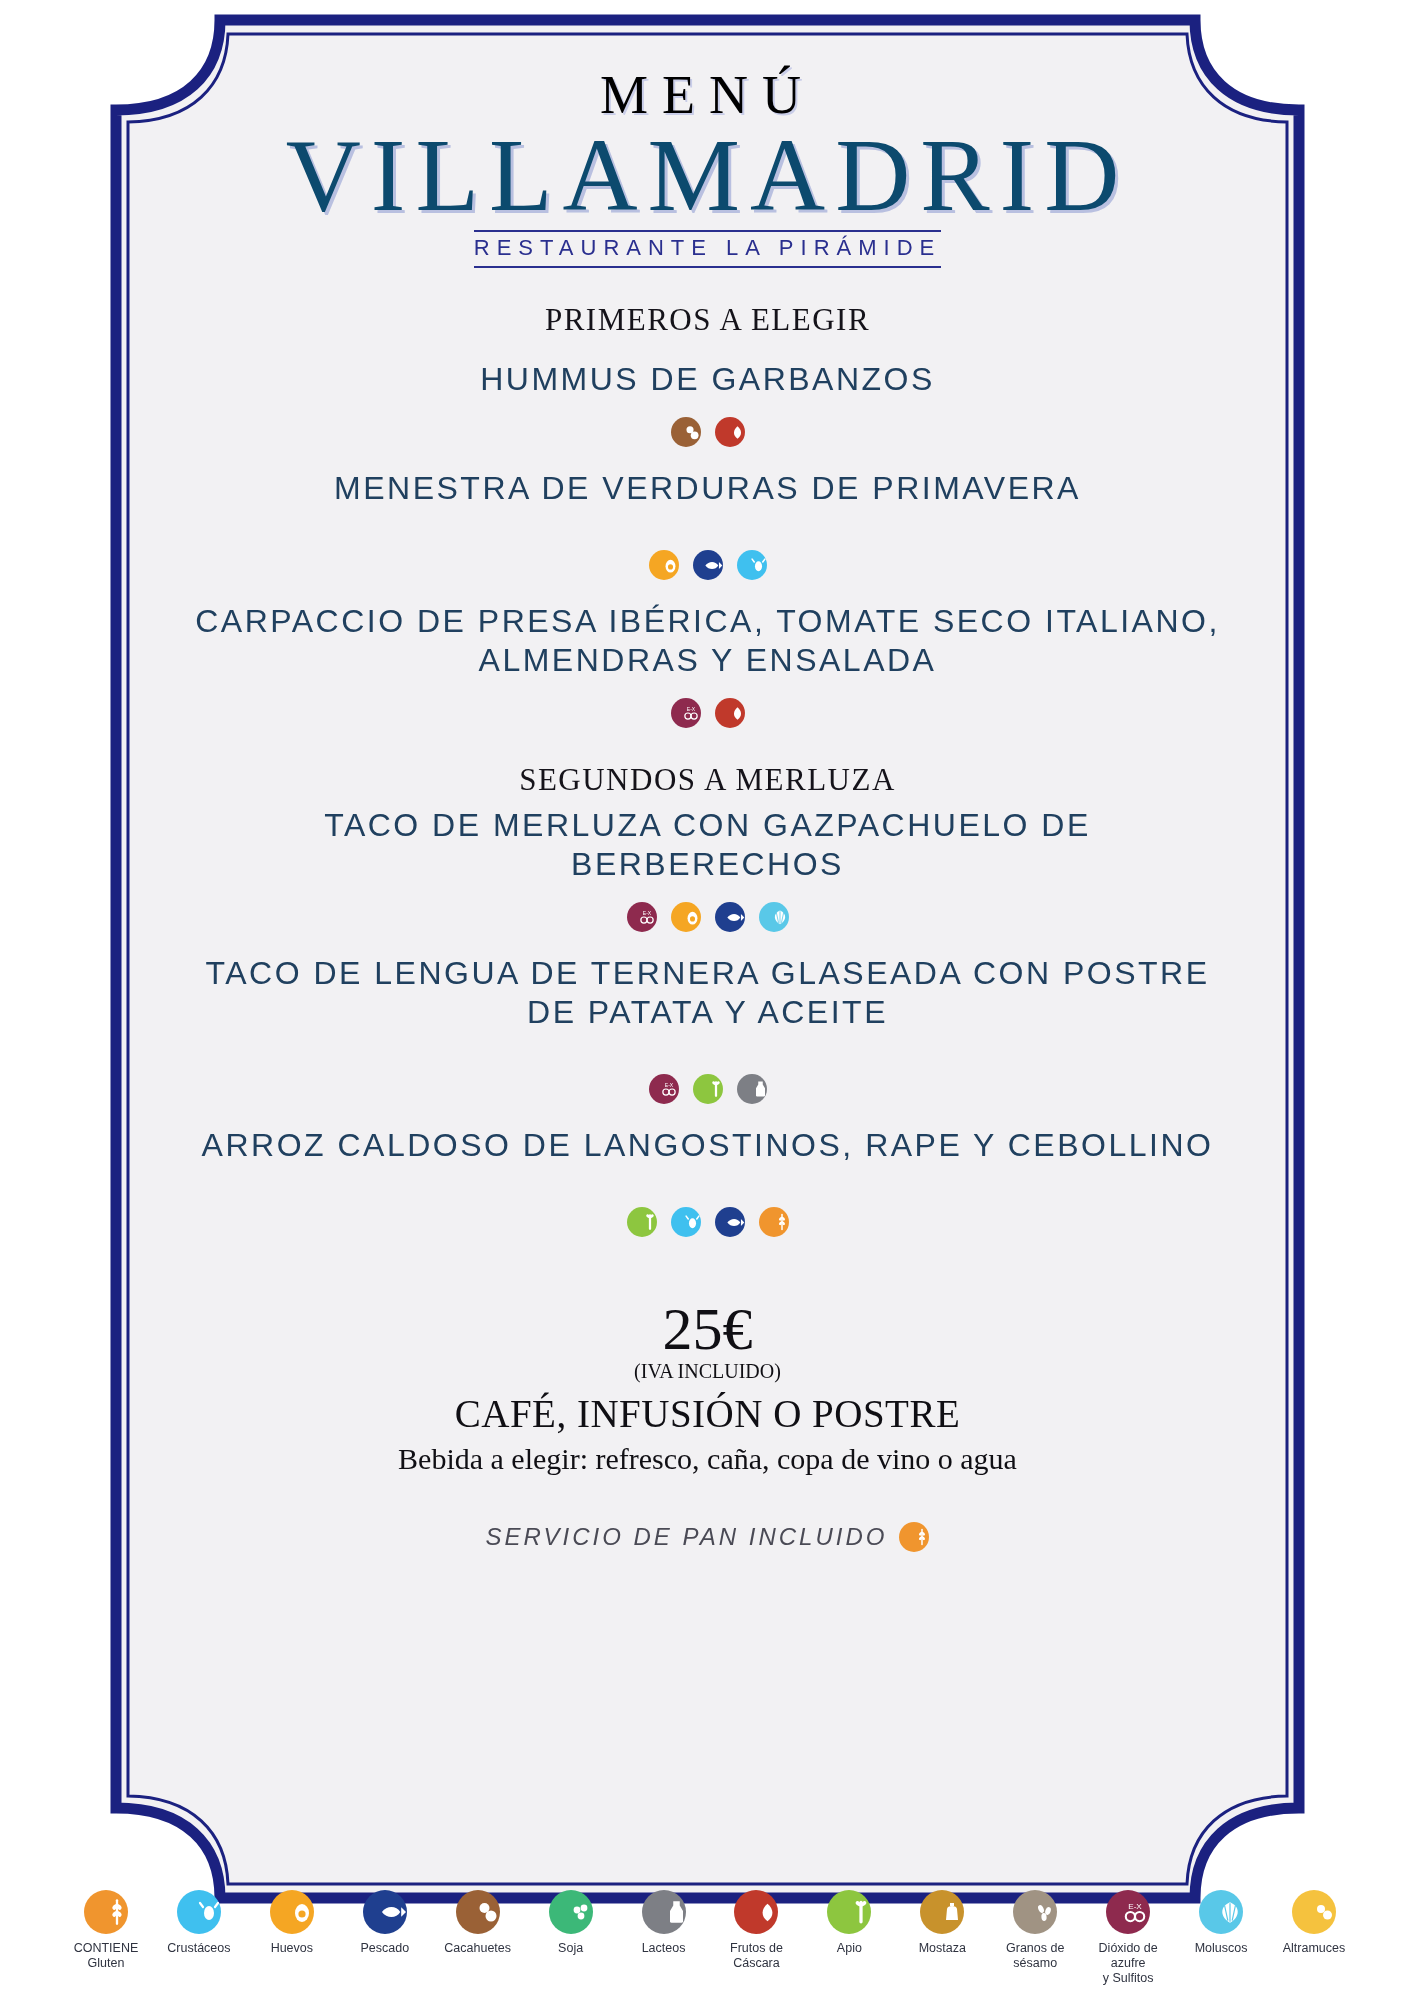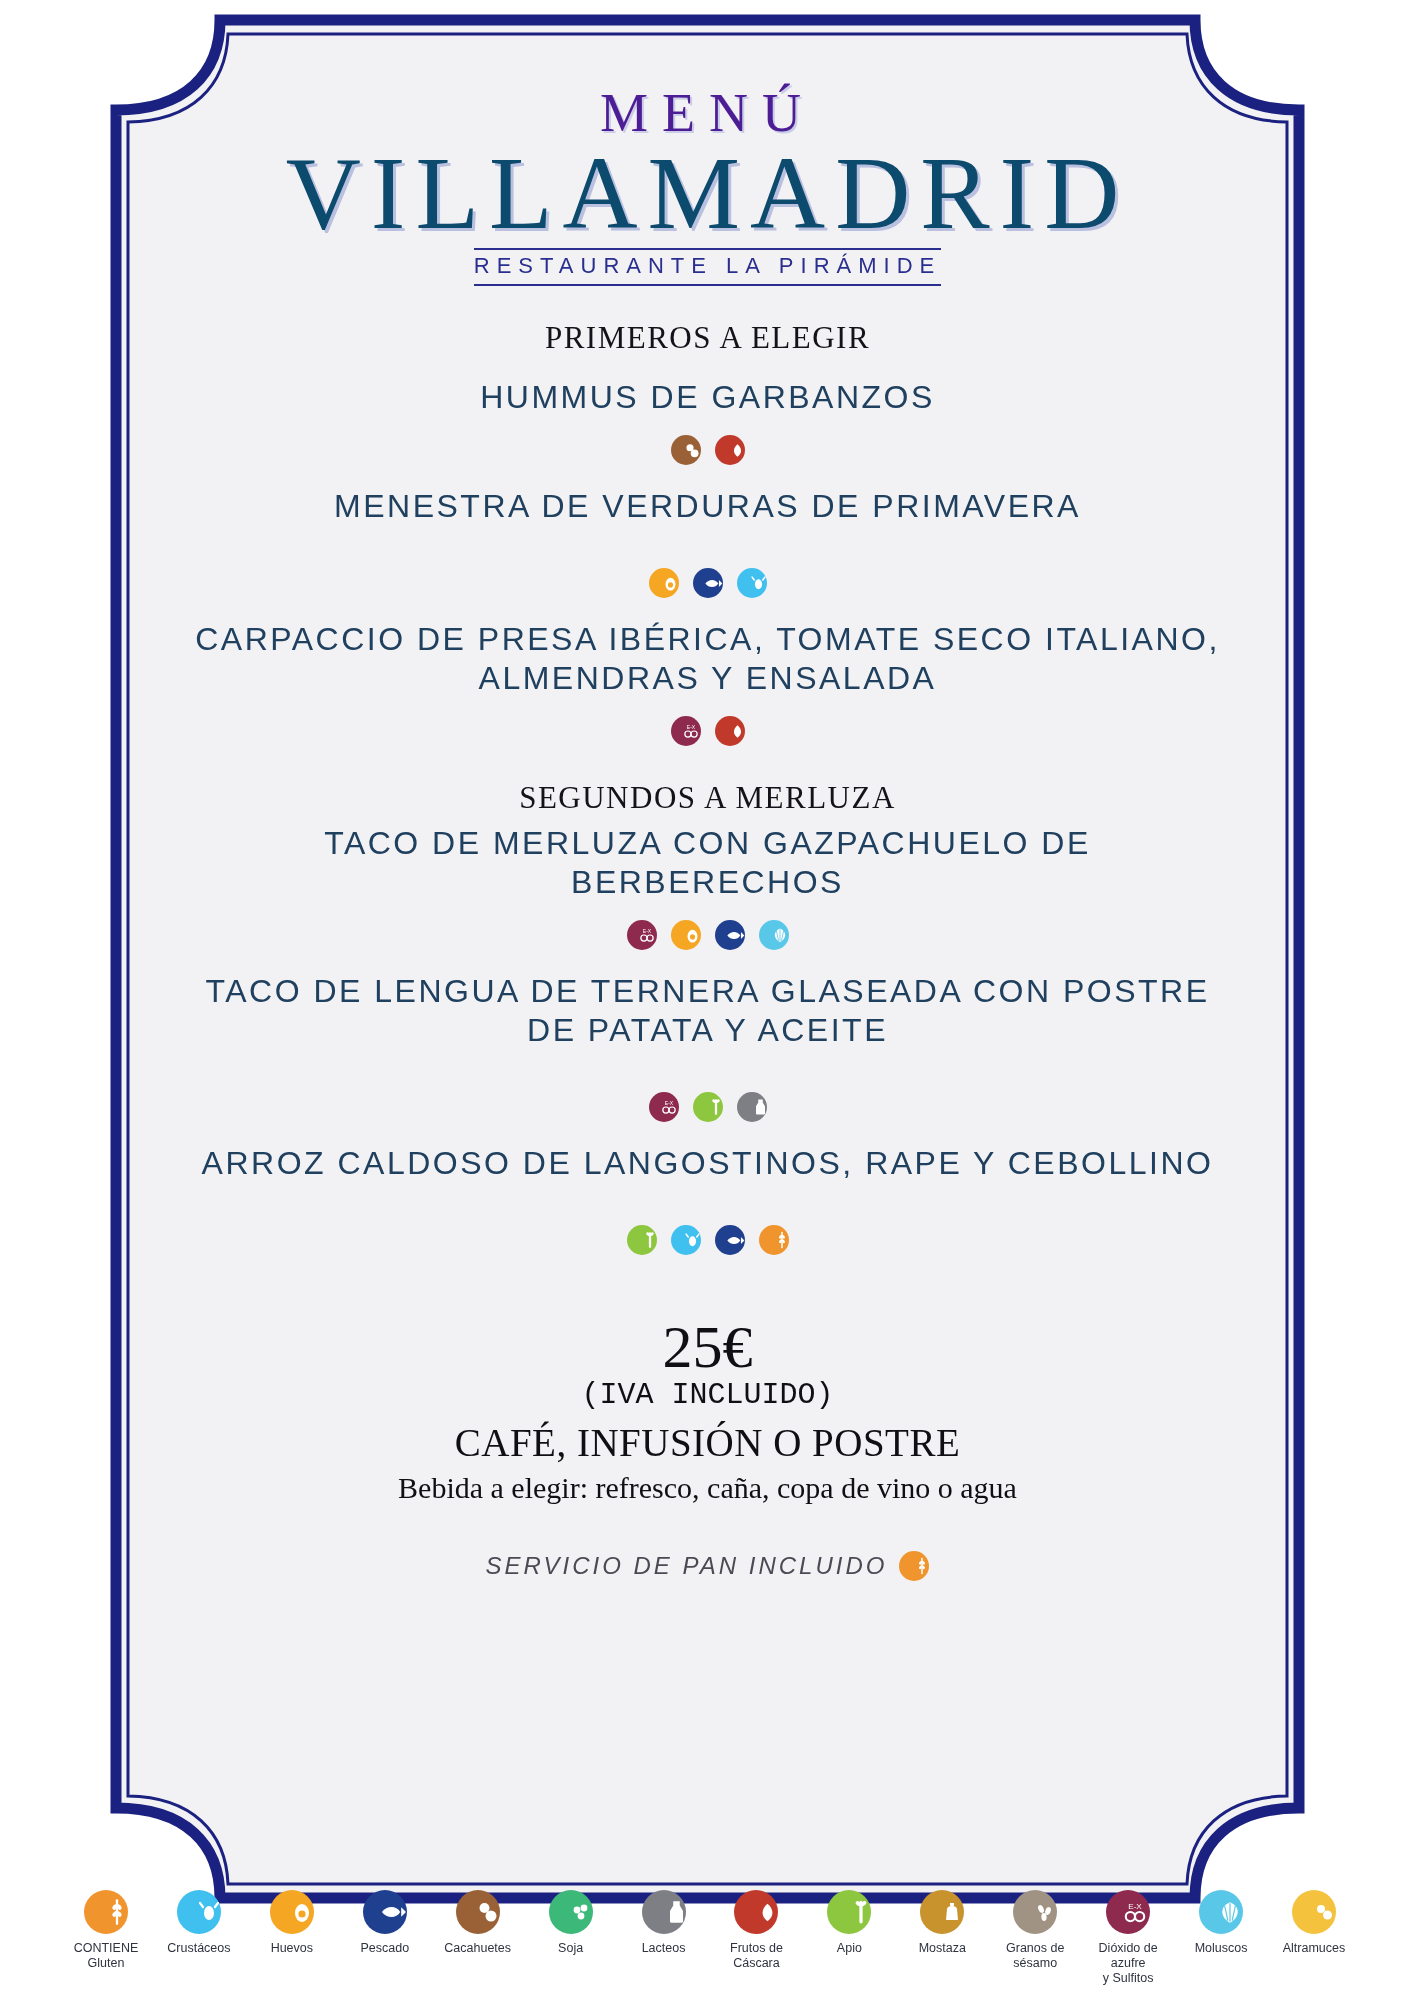--- a/index.html
+++ b/index.html
@@ -41,22 +41,22 @@
     width: 1115px;
     height: 1850px;
     text-align: center;
   }
 
   
   .menu-word {
     font-family: "Liberation Serif", serif;
     font-size: 54px;
     letter-spacing: 14px;
-    color: #4c1d95;
-    margin-top: 52px;
+    color: #000000;
+    margin-top: 34px;
     text-shadow: 2px 2px 0 #c9cde8;
     font-weight: 400;
   }
   .brand {
     font-family: "Liberation Serif", serif;
     font-size: 104px;
     letter-spacing: 10px;
     color: #0c4a6e;
     line-height: 1.02;
     margin-top: -4px;
@@ -124,22 +124,22 @@
 
   
   .price {
     font-family: "Liberation Serif", serif;
     font-size: 60px;
     color: #100f14;
     margin-top: 58px;
     font-weight: 400;
   }
   .price-note {
-    font-family: Liberation Mono, monospace;
-    font-size: 30px;
+    font-family: Liberation Serif, serif;
+    font-size: 20px;
     color: #100f14;
     margin-top: -4px;
   }
   .dessert {
     font-family: "Liberation Serif", serif;
     font-size: 39px;
     color: #100f14;
     margin-top: 8px;
     letter-spacing: 0.5px;
   }

